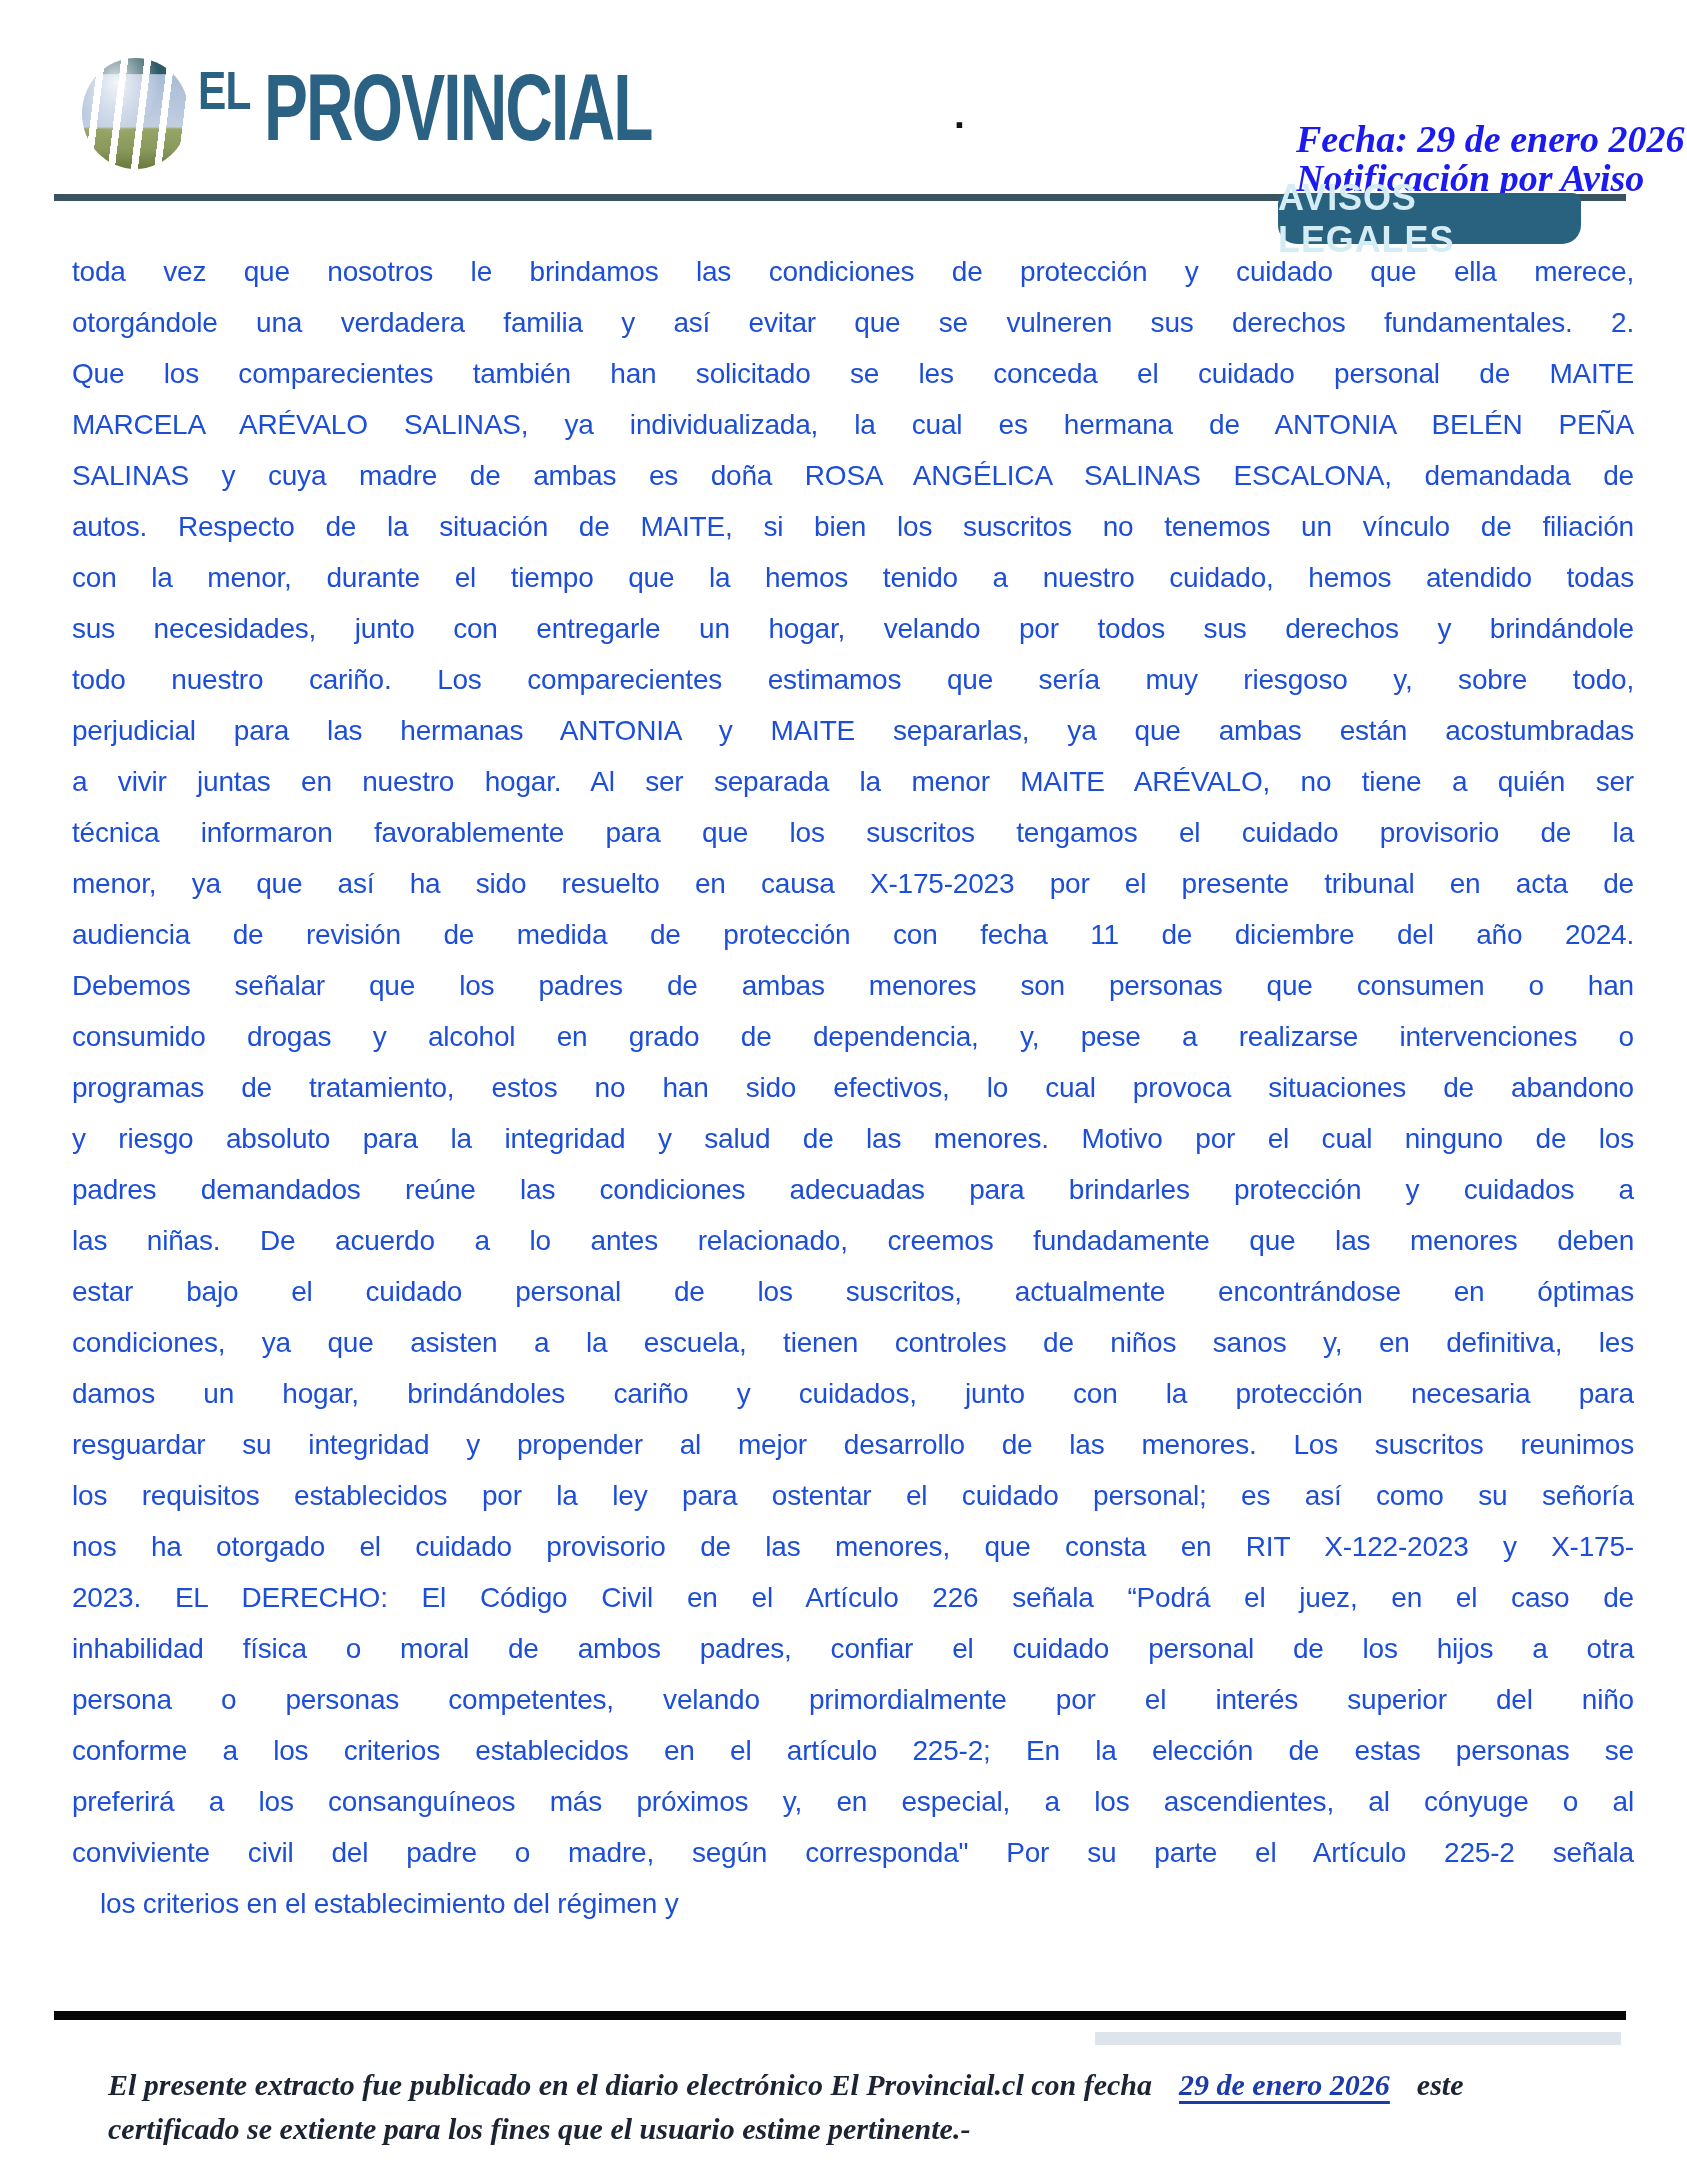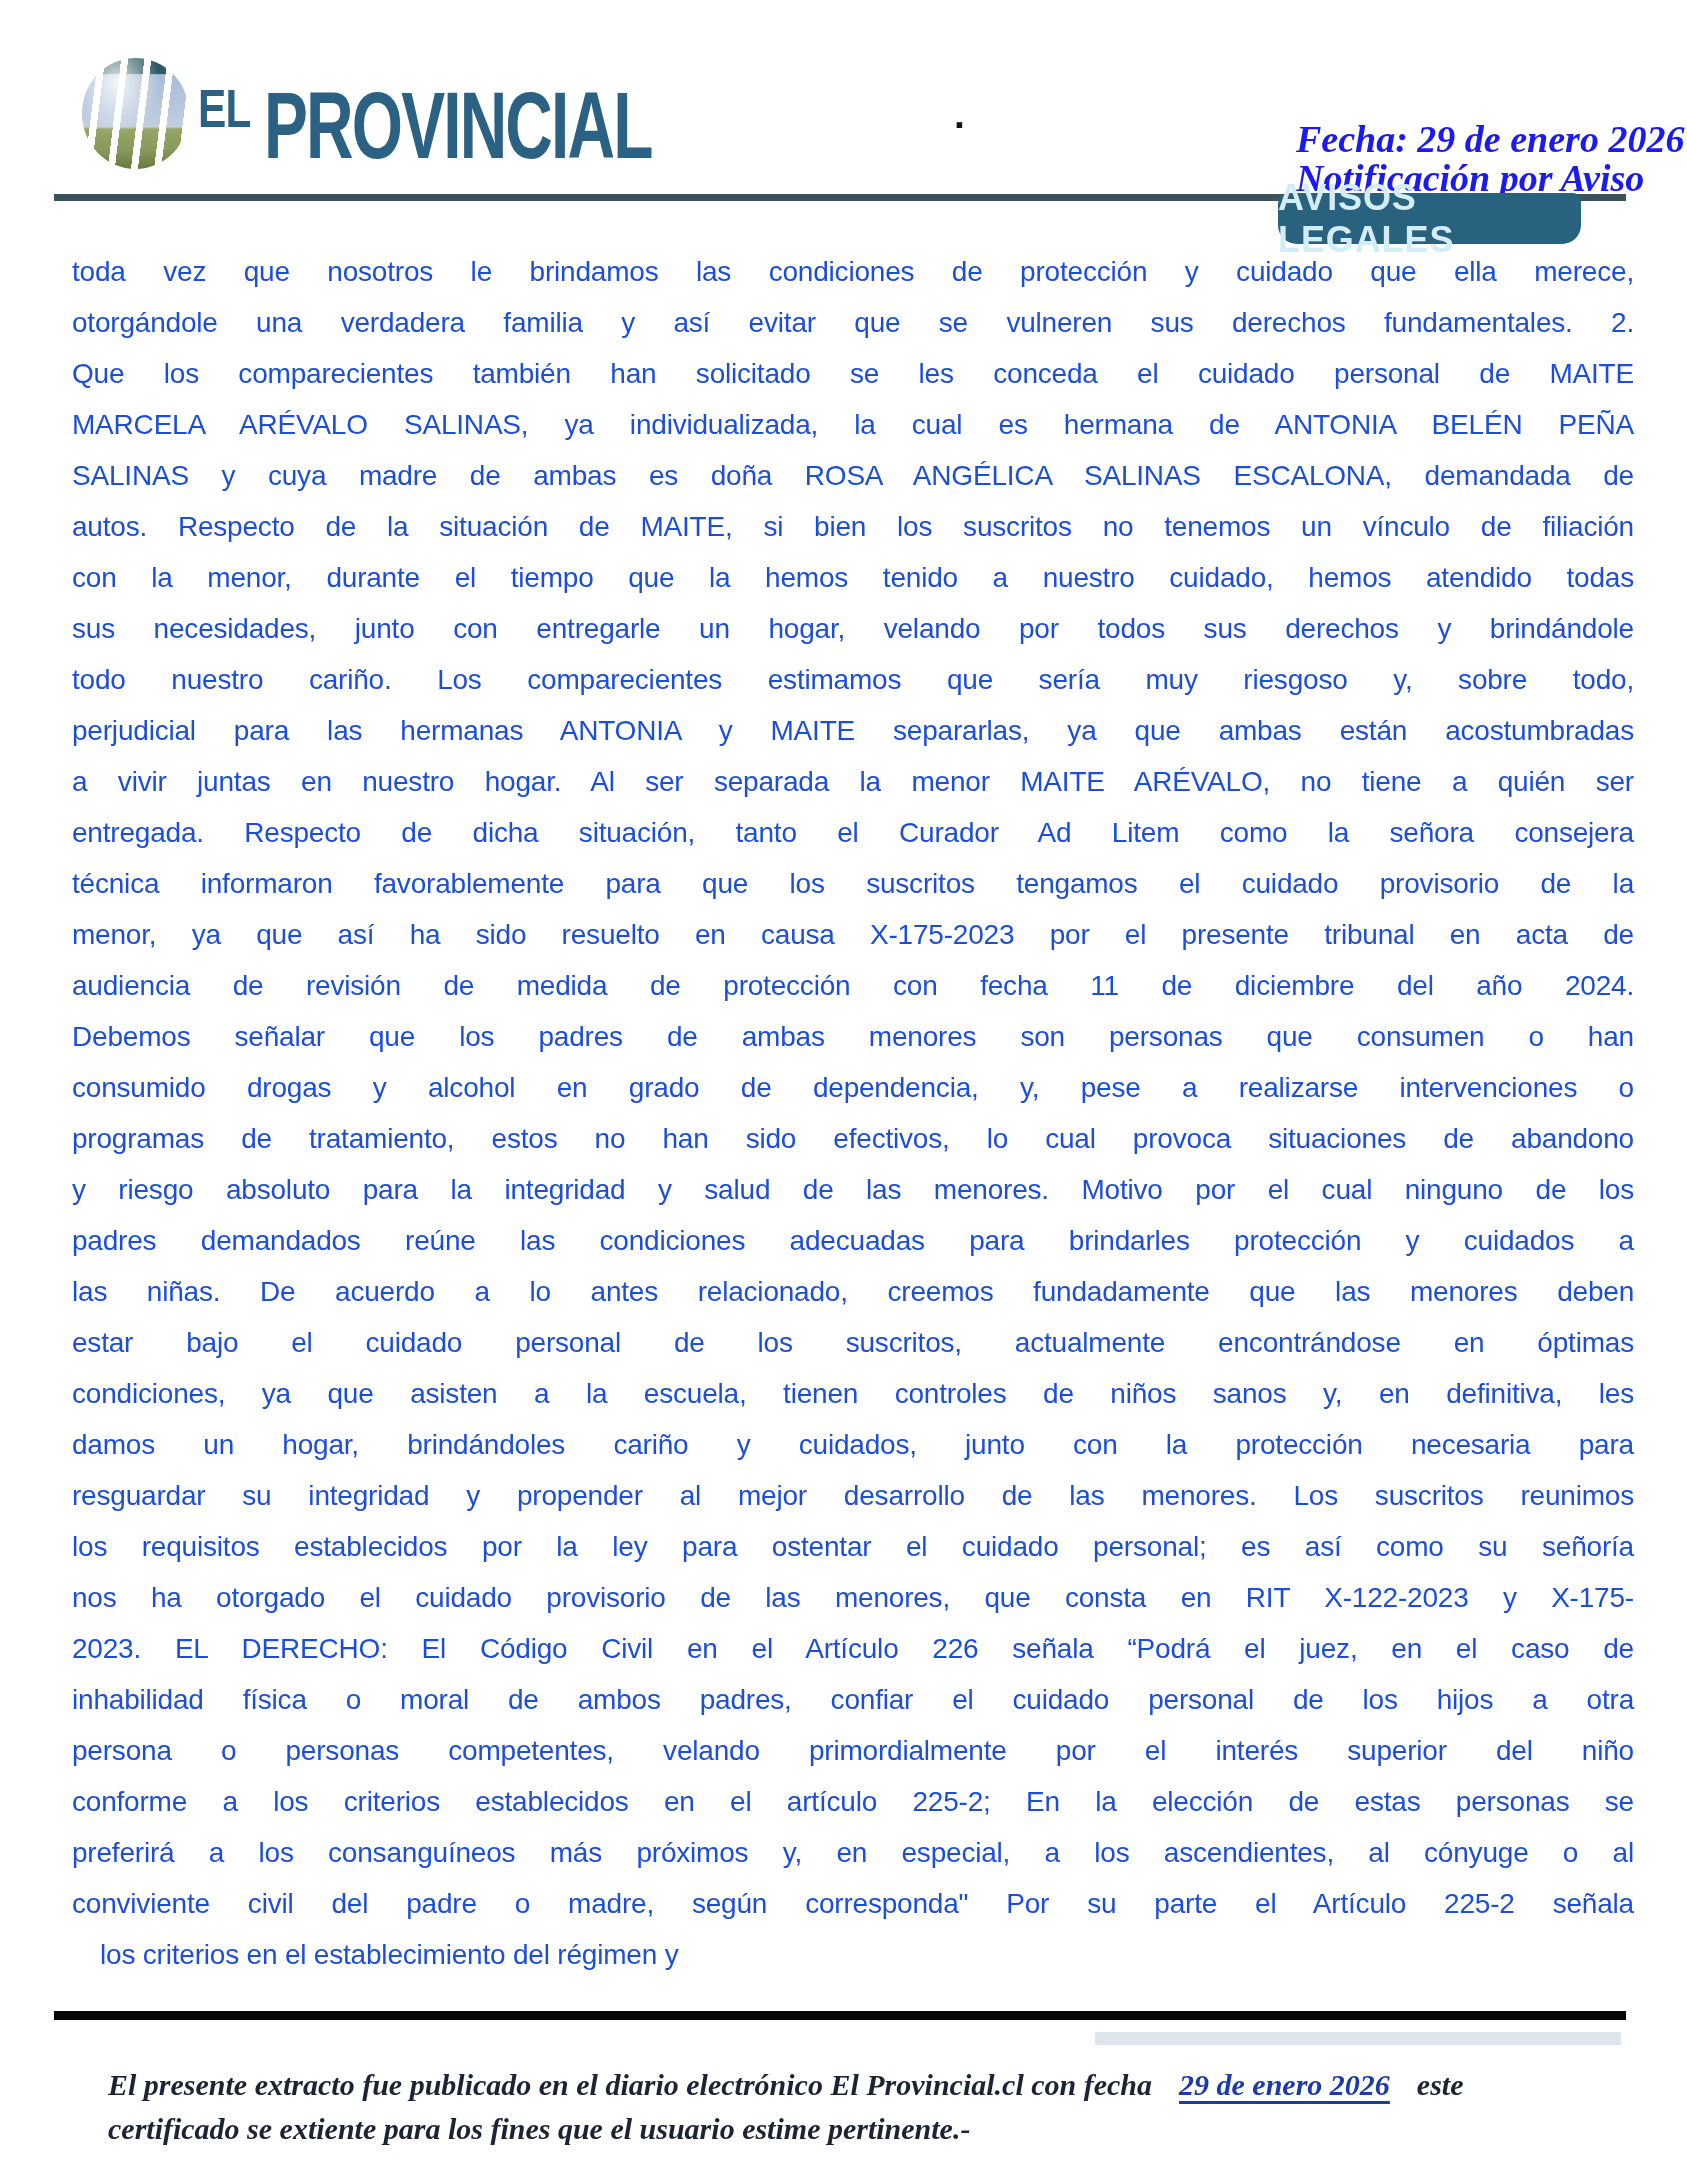--- a/index.html
+++ b/index.html
@@ -11,21 +11,21 @@
   
   .globe {
     position:absolute; left:82px; top:58px; width:107px; height:111px;
     border-radius:50%;
     background:
       radial-gradient(ellipse at 32% 22%, rgba(255,255,255,.85), rgba(255,255,255,0) 42%),
       repeating-linear-gradient(97deg, rgba(255,255,255,0) 0 16px, #ffffff 16px 23px),
       linear-gradient(to bottom, #2e5a64 0%, #2e5a64 14%, #a9bcd6 15%, #bccadf 52%, #c3cfdf 62%, #97a566 64%, #8a9a5c 82%, #68793f 100%);
   }
   .logo-text {
-    position:absolute; left:198px; top:79px; display:flex; align-items:flex-start;
+    position:absolute; left:198px; top:61px; display:flex; align-items:flex-start;
     color:var(--brand-blue,#2b6182); font-weight:bold; line-height:1; white-space:nowrap;
   }
   .logo-el   { font-size:53px; margin-top:3.4px; transform:scaleX(.8); transform-origin:left top; letter-spacing:-0.9px; }
   .logo-name { font-size:94px; transform:scaleX(.70); transform-origin:left top; letter-spacing:-2.6px; }
 
   .stray-dot { position:absolute; left:954px; top:95px; font-size:39px; font-weight:bold; color:#121212; line-height:1; }
 
   .date-block {
     position:absolute; left:1296px; top:120px;
     font-family:"Liberation Serif", serif; font-style:italic; font-weight:bold;
@@ -94,21 +94,20 @@
       <div class="bodyline">otorgándole una verdadera familia y así evitar que se vulneren sus derechos fundamentales. 2.</div>
       <div class="bodyline">Que los comparecientes también han solicitado se les conceda el cuidado personal de MAITE</div>
       <div class="bodyline">MARCELA ARÉVALO SALINAS, ya individualizada, la cual es hermana de ANTONIA BELÉN PEÑA</div>
       <div class="bodyline">SALINAS y cuya madre de ambas es doña ROSA ANGÉLICA SALINAS ESCALONA, demandada de</div>
       <div class="bodyline">autos. Respecto de la situación de MAITE, si bien los suscritos no tenemos un vínculo de filiación</div>
       <div class="bodyline">con la menor, durante el tiempo que la hemos tenido a nuestro cuidado, hemos atendido todas</div>
       <div class="bodyline">sus necesidades, junto con entregarle un hogar, velando por todos sus derechos y brindándole</div>
       <div class="bodyline">todo nuestro cariño. Los comparecientes estimamos que sería muy riesgoso y, sobre todo,</div>
       <div class="bodyline">perjudicial para las hermanas ANTONIA y MAITE separarlas, ya que ambas están acostumbradas</div>
       <div class="bodyline">a vivir juntas en nuestro hogar. Al ser separada la menor MAITE ARÉVALO, no tiene a quién ser</div>
-      <div class="bodyline">entregada. Respecto de dicha situación, tanto el Curador Ad Litem como la señora consejera</div>
       <div class="bodyline">técnica informaron favorablemente para que los suscritos tengamos el cuidado provisorio de la</div>
       <div class="bodyline">menor, ya que así ha sido resuelto en causa X-175-2023 por el presente tribunal en acta de</div>
       <div class="bodyline">audiencia de revisión de medida de protección con fecha 11 de diciembre del año 2024.</div>
       <div class="bodyline">Debemos señalar que los padres de ambas menores son personas que consumen o han</div>
       <div class="bodyline">consumido drogas y alcohol en grado de dependencia, y, pese a realizarse intervenciones o</div>
       <div class="bodyline">programas de tratamiento, estos no han sido efectivos, lo cual provoca situaciones de abandono</div>
       <div class="bodyline">y riesgo absoluto para la integridad y salud de las menores. Motivo por el cual ninguno de los</div>
       <div class="bodyline">padres demandados reúne las condiciones adecuadas para brindarles protección y cuidados a</div>
       <div class="bodyline">las niñas. De acuerdo a lo antes relacionado, creemos fundadamente que las menores deben</div>
       <div class="bodyline">estar bajo el cuidado personal de los suscritos, actualmente encontrándose en óptimas</div>

